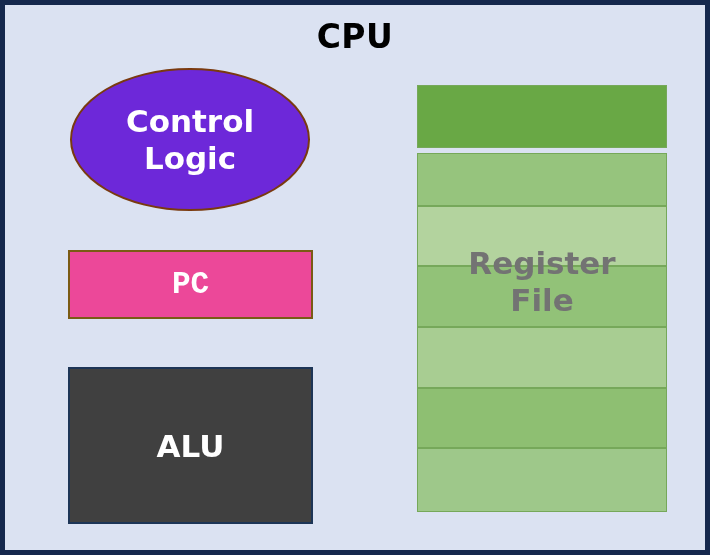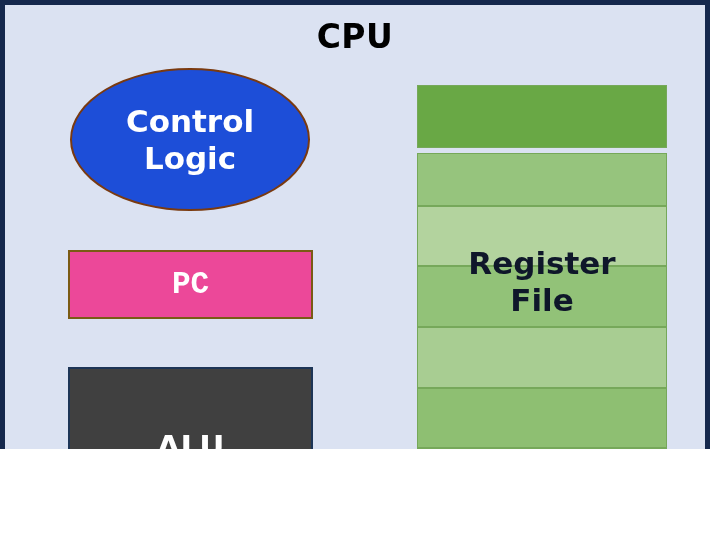--- a/index.html
+++ b/index.html
@@ -3,21 +3,21 @@
 <meta charset="utf-8">
 <style>
   html, body {
     margin: 0;
     padding: 0;
     background: #ffffff;
   }
   #canvas {
     position: relative;
     width: 710px;
-    height: 449px;
+    height: 555px;
     overflow: hidden;
     font-family: "DejaVu Sans", "Liberation Sans", sans-serif;
   }
 
   
   .cpu-frame {
     position: absolute;
     left: 0px;
     top: 0px;
     width: 710px;
@@ -138,38 +138,38 @@
 </style>
 </head>
 <body>
 
 <div id="canvas">
 
   <div class="cpu-frame" style="background: rgb(219, 226, 242); border-color: rgb(21, 40, 77);"></div>
 
   <div class="cpu-title">CPU</div>
 
-  <div class="control-logic" style="background: #1d4ed8; border-color: rgb(122, 58, 16);">
+  <div class="control-logic" style="background: #6d28d9; border-color: rgb(122, 58, 16);">
     <div class="label" style="color: rgb(255, 255, 255);">Control
 Logic</div>
   </div>
 
   <div class="pc-box" style="background: #ec4899; border-color: rgb(122, 91, 20); font-family: Liberation Mono, monospace;">
     <div class="label" style="color: rgb(255, 255, 255);">PC</div>
   </div>
 
   <div class="alu-box" style="background: #404040; border-color: rgb(29, 53, 87);">
     <div class="label" style="color: rgb(255, 255, 255);">ALU</div>
   </div>
 
   <div class="register-file">
     <div class="reg-row" style="top: 0px; height: 63px; background: rgb(105, 168, 69); border-color: rgb(118, 168, 90);"></div>
     <div class="reg-row" style="top: 68px; height: 53px; background: rgb(150, 196, 125); border-color: rgb(118, 168, 90);"></div>
     <div class="reg-row" style="top: 121px; height: 60px; background: rgb(179, 211, 158); border-color: rgb(118, 168, 90);"></div>
     <div class="reg-row" style="top: 181px; height: 61px; background: rgb(146, 194, 120); border-color: rgb(118, 168, 90);"></div>
     <div class="reg-row" style="top: 242px; height: 61px; background: rgb(168, 205, 146); border-color: rgb(118, 168, 90);"></div>
     <div class="reg-row" style="top: 303px; height: 60px; background: rgb(142, 191, 114); border-color: rgb(118, 168, 90);"></div>
     <div class="reg-row" style="top: 363px; height: 64px; background: rgb(158, 200, 138); border-color: rgb(118, 168, 90);"></div>
-    <div class="rf-label" style="color: #0f172a;">Register
+    <div class="rf-label" style="color: #737373;">Register
 File</div>
   </div>
 
 </div>
 
 </body></html>

